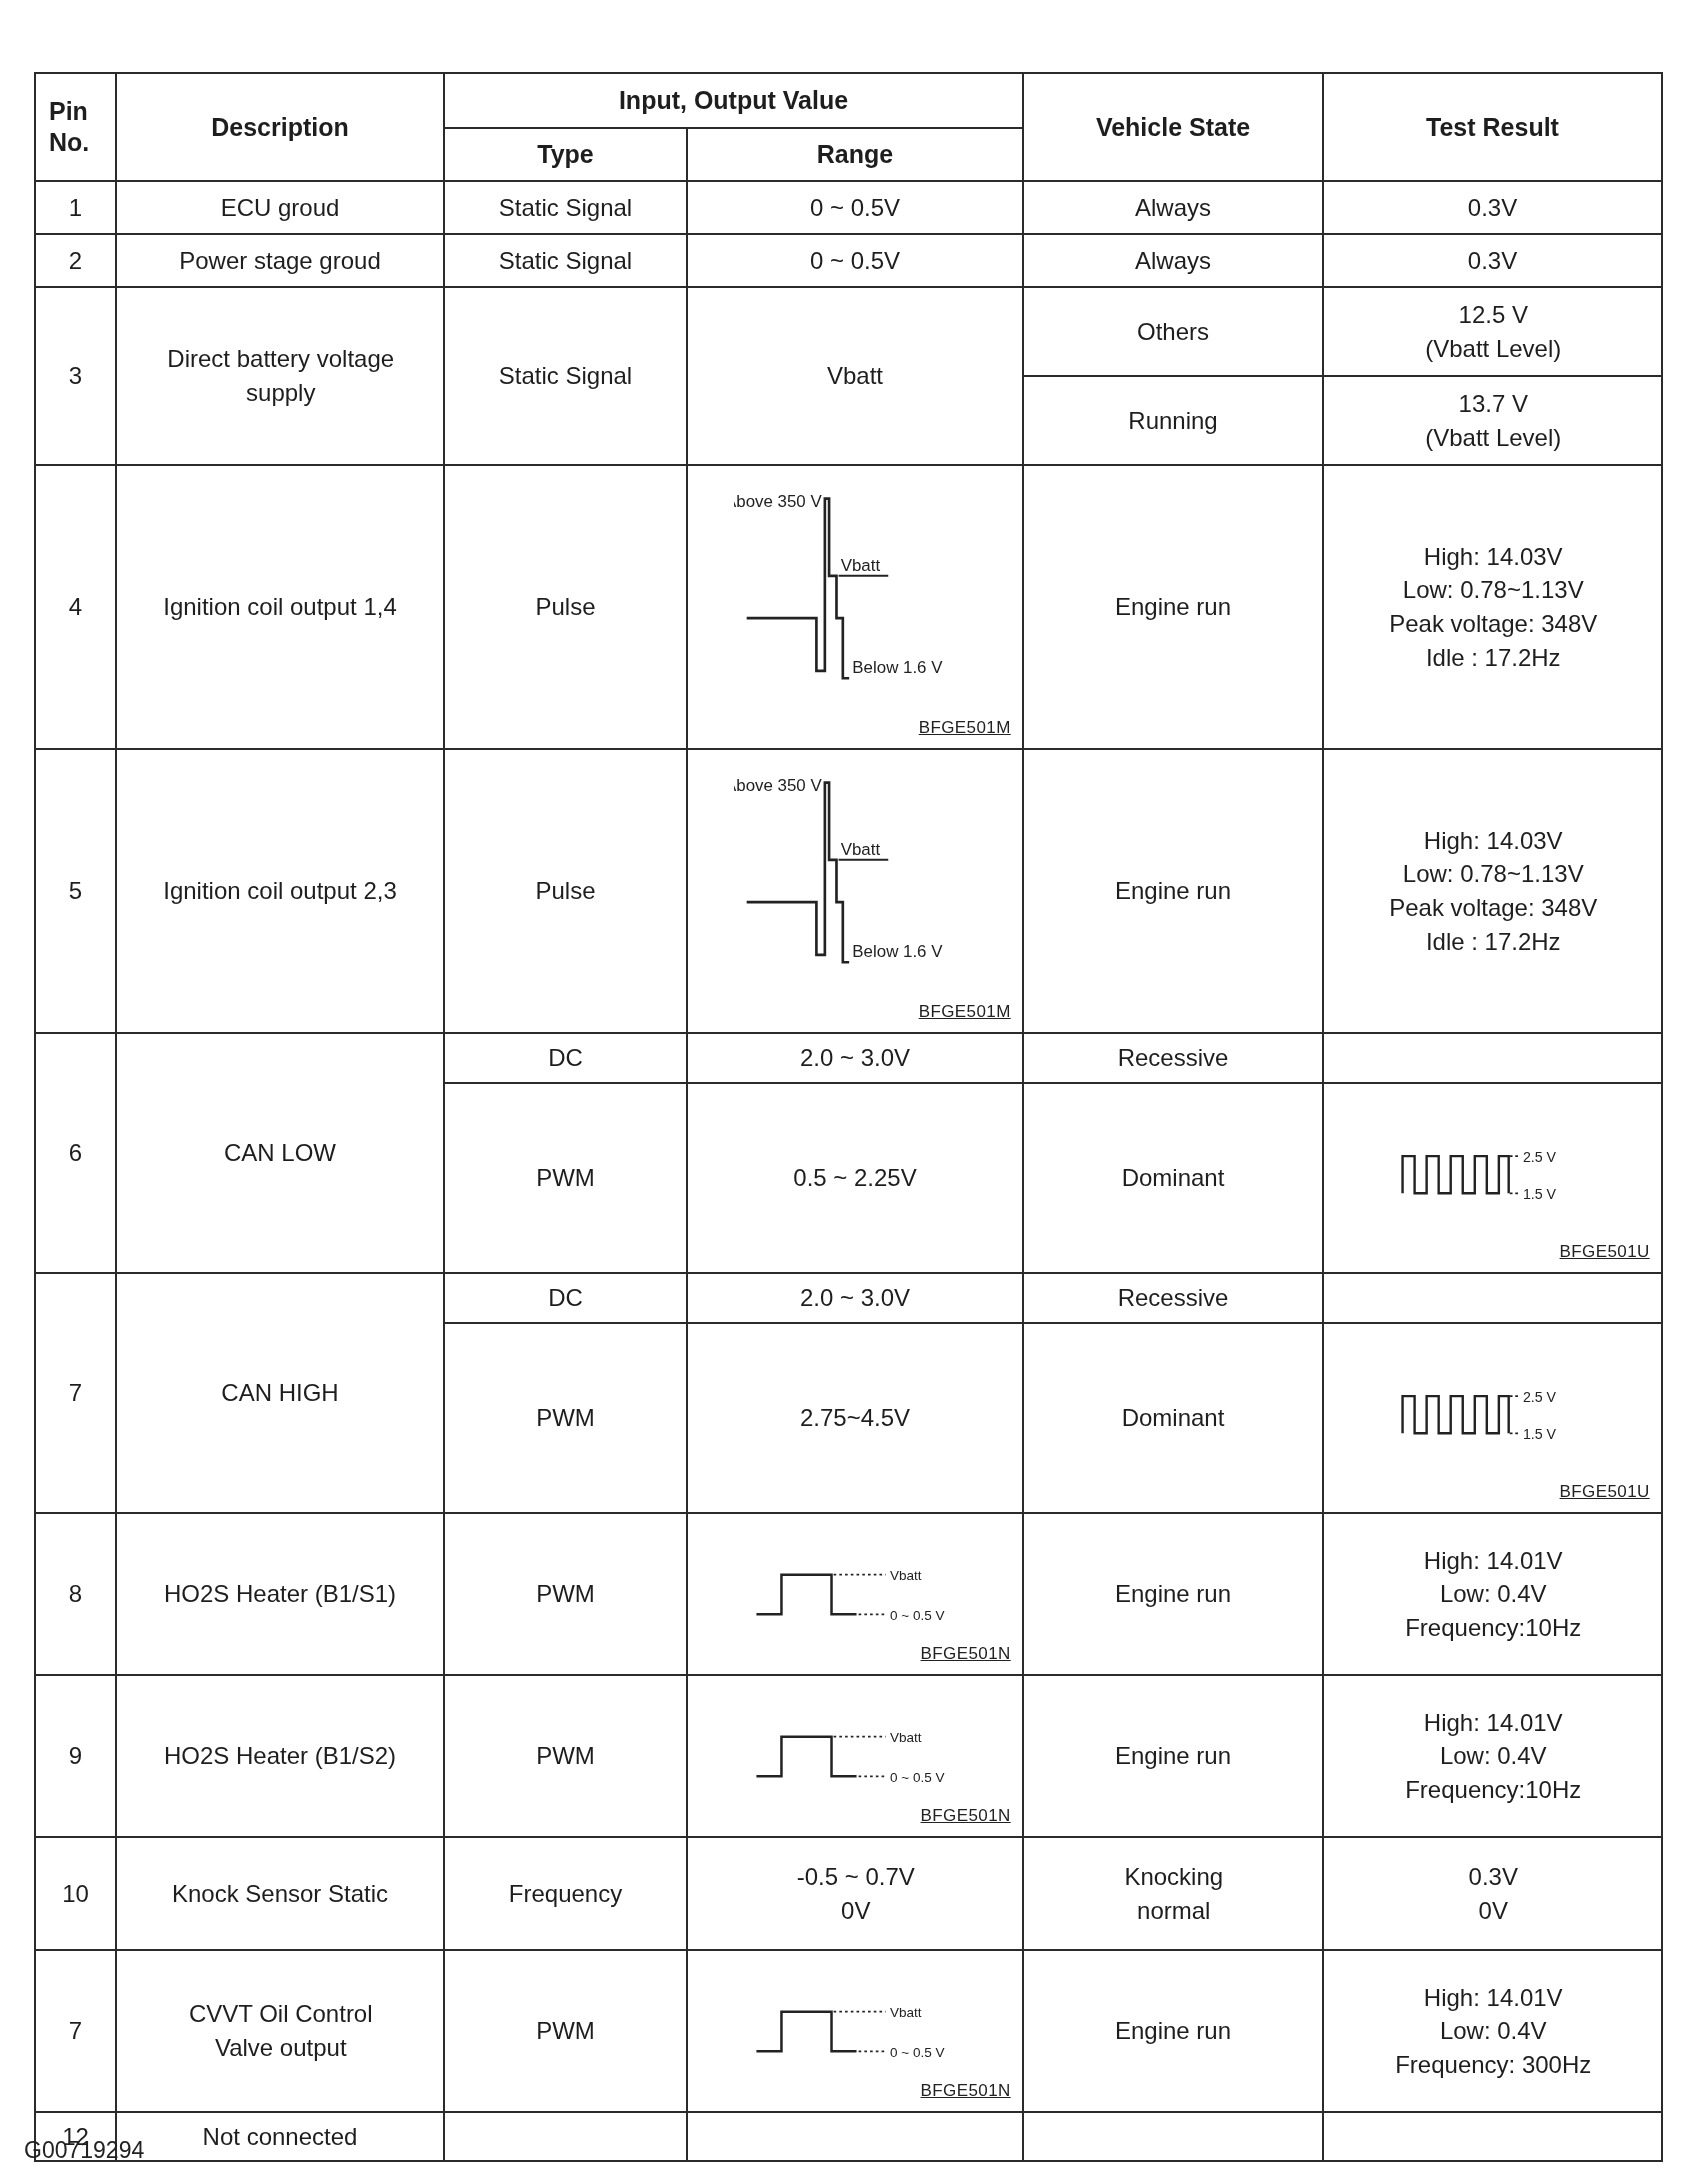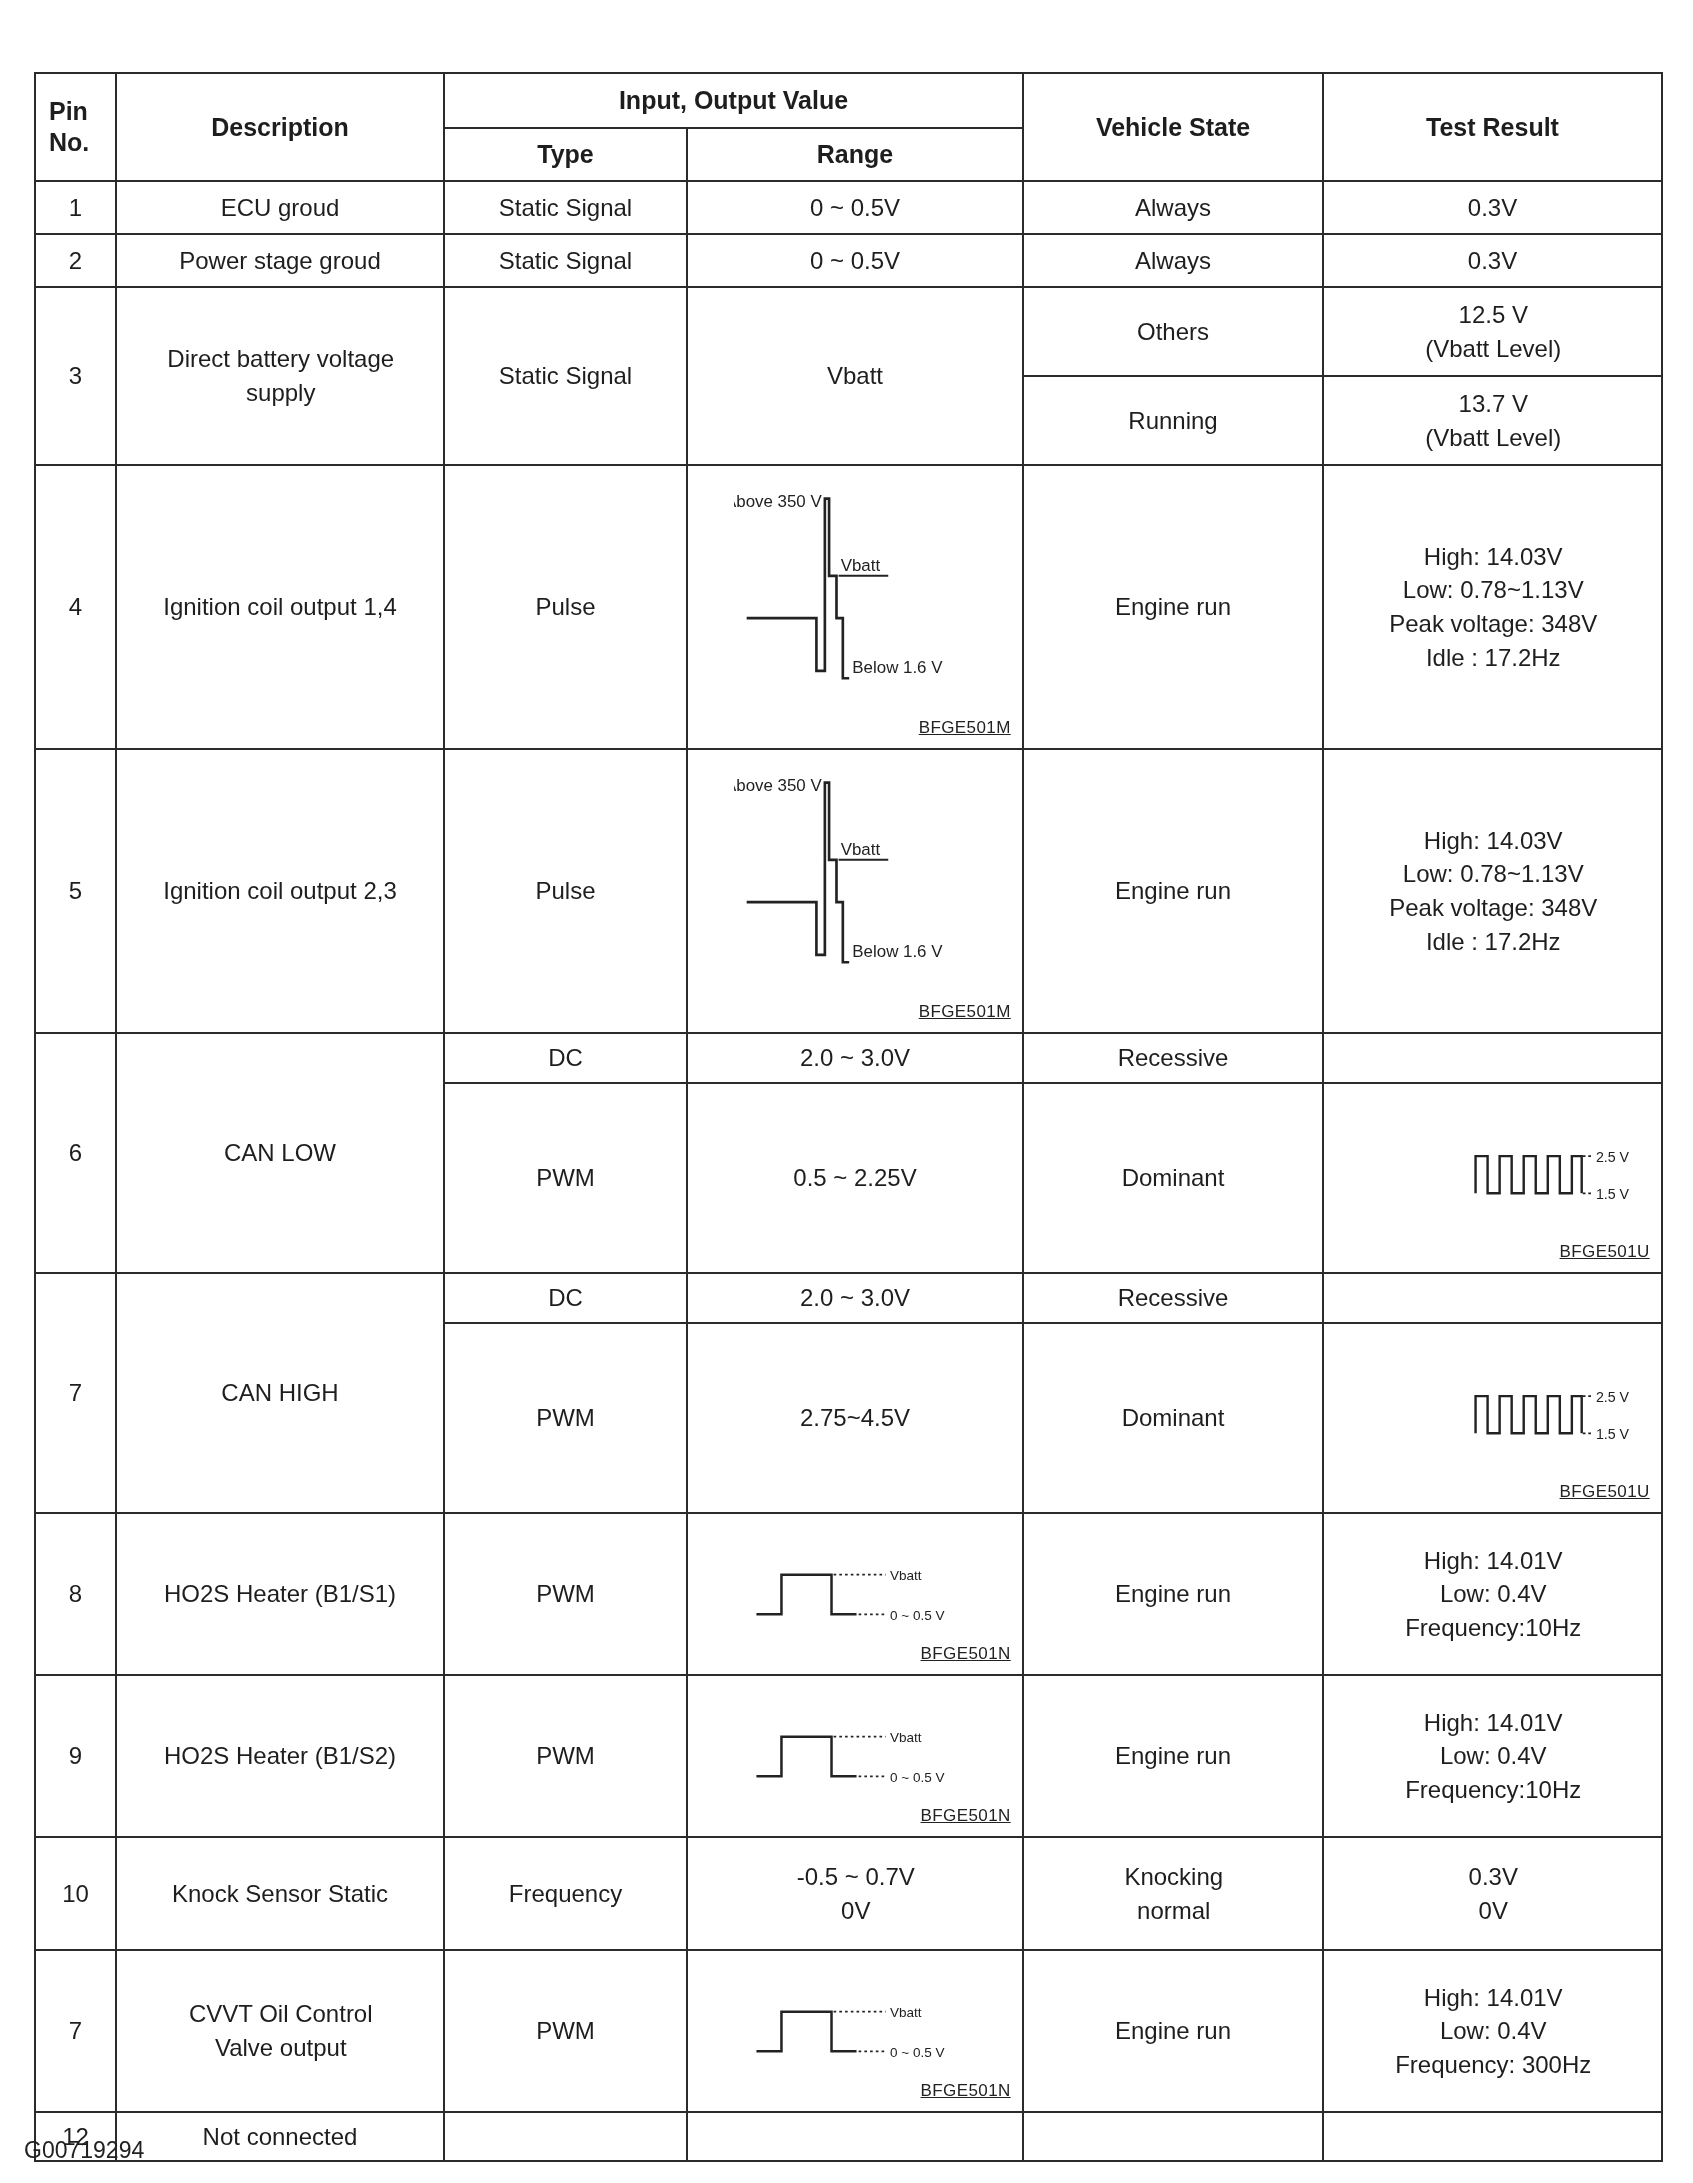--- a/index.html
+++ b/index.html
@@ -20,21 +20,21 @@
   }
   thead th { font-weight: bold; font-size: 25px; }
   .pin-no-head { text-align: left; padding-left: 13px; line-height: 1.25; }
   .pre { white-space: pre-line; padding-left: 8px; }
   .wave-cell { position: relative; }
   .wave-code {
     position: absolute; right: 11.3px; bottom: 8px;
     font-size: 17px; color: #222; letter-spacing: 0.4px; text-decoration: underline;
   }
   .wave-center { display: flex; justify-content: center; align-items: center; }
-  .can-wrap { display: flex; justify-content: flex-end; padding-left: 65px; }
+  .can-wrap { display: flex; justify-content: flex-start; padding-left: 65px; }
   svg text { font-family: "Liberation Sans", sans-serif; fill: #222; }
   .figure-id { position: absolute; left: 24px; top: 2137px; font-size: 23px; color: #222; }
 </style>
 </head>
 <body>
 
 <div class="sheet">
 <table class="pin-table">
   <colgroup>
     <col style="width:81px">

